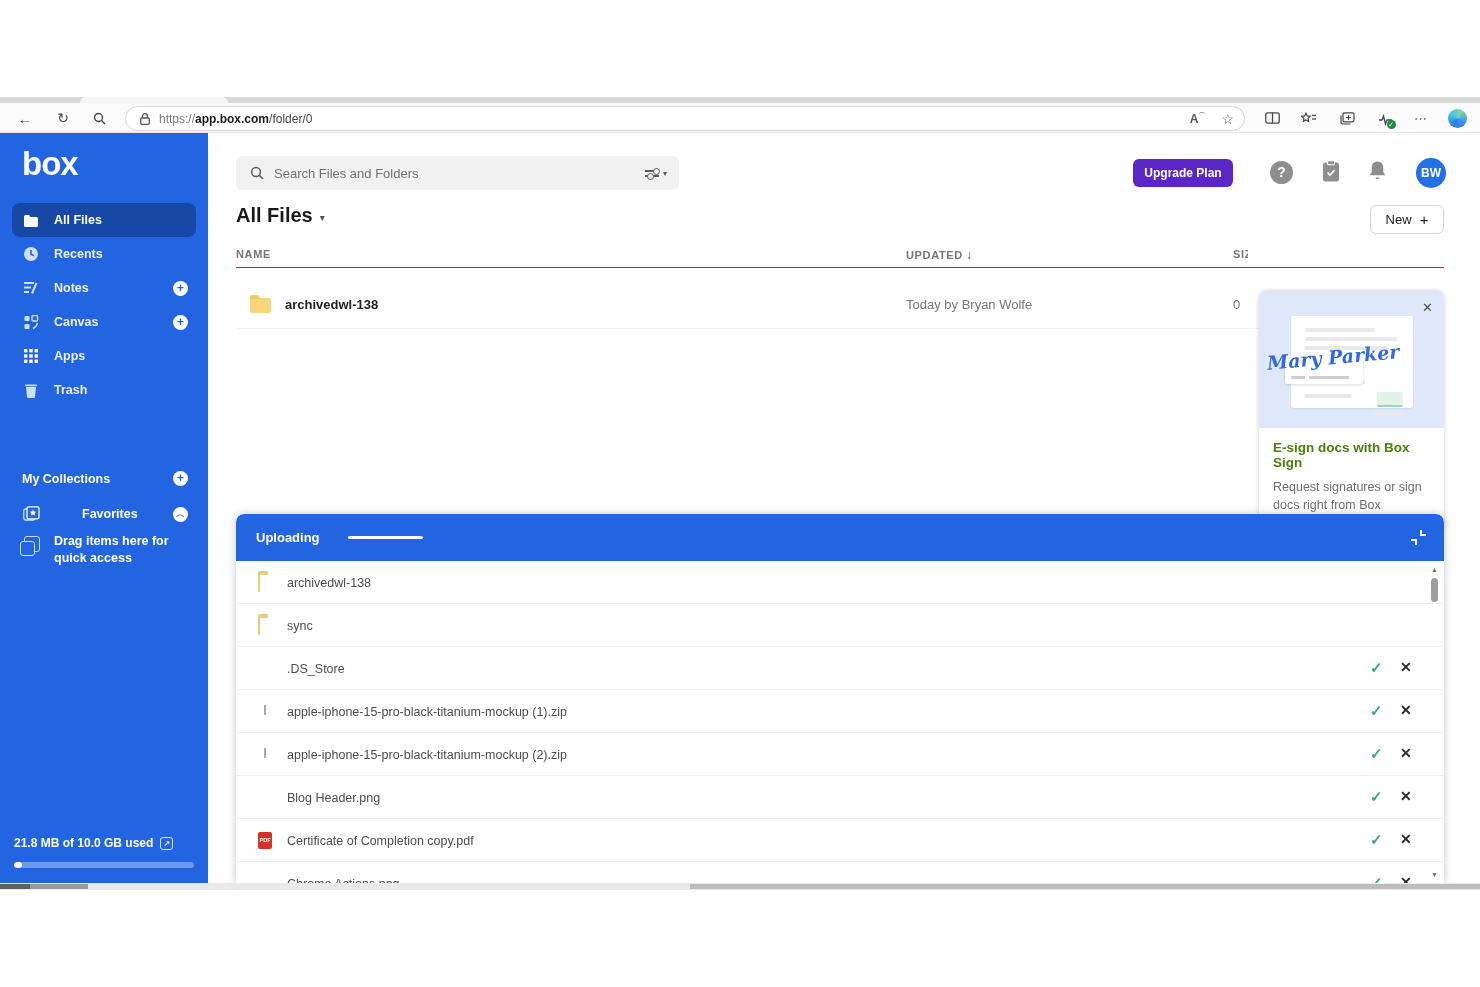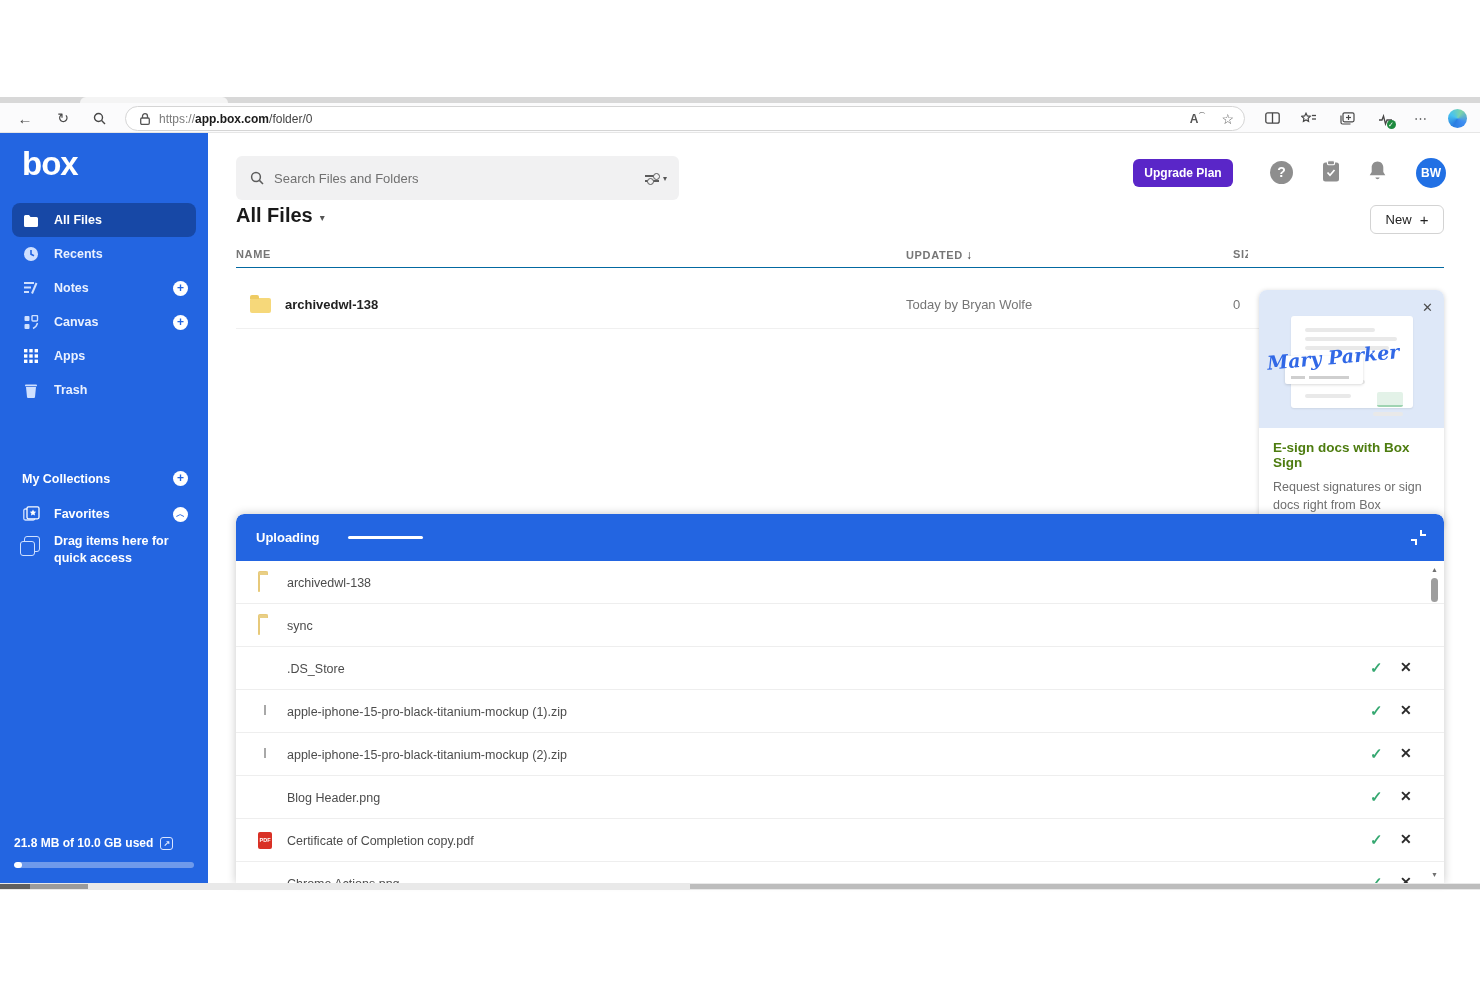--- a/index.html
+++ b/index.html
@@ -28,36 +28,36 @@
   
   .sidebar { position:absolute; top:133px; left:0; width:208px; height:750px; background:#2365e1; color:#fff; }
   .logo { position:absolute; top:12px; left:22px; font-size:33px; font-weight:700; letter-spacing:-1px; color:#fff; }
   .nav { position:absolute; top:70px; left:0; width:208px; }
   .nav-item { position:relative; height:34px; margin:0 12px; border-radius:8px; display:flex; align-items:center; padding-left:10px; font-size:12.5px; font-weight:600; color:#eaf1ff; cursor:default; }
   .nav-item.selected { background:rgba(8,38,96,0.45); color:#fff; font-weight:700; }
   .nav-ic { width:18px; height:18px; margin-right:14px; display:flex; align-items:center; justify-content:center; }
   .nav-plus { position:absolute; right:8px; width:15px; height:15px; border-radius:50%; background:#fff; color:#2365e1; font-size:12px; font-weight:700; line-height:14px; text-align:center; }
   .collections-hdr { position:absolute; top:339px; left:22px; font-size:12.5px; font-weight:700; color:#fff; }
   .collections-plus { position:absolute; top:338px; right:20px; width:15px; height:15px; border-radius:50%; background:#fff; color:#2365e1; font-size:12px; font-weight:700; line-height:14px; text-align:center; }
-  .fav-item { position:absolute; top:364px; left:12px; width:184px; height:34px; display:flex; align-items:center; padding-left:10px; font-size:12.5px; font-weight:700; }
+  .fav-item { position:absolute; top:364px; left:12px; width:184px; height:34px; display:flex; align-items:center; padding-left:10px; font-size:12.5px; font-weight:700;gap:28px; }
   .fav-chev { position:absolute; right:8px; width:15px; height:15px; border-radius:50%; background:#fff; color:#2365e1; font-size:9px; font-weight:700; line-height:15px; text-align:center; }
   .drag-hint { position:absolute; top:400px; left:24px; display:flex; gap:14px; align-items:flex-start; }
   .drag-hint .txt { font-size:12.5px; font-weight:600; color:#ffffff; width:116px; line-height:1.35; }
   .copy-ic { width:16px; height:16px; border:1.6px solid #cfe0ff; border-radius:3px; position:relative; margin-top:3px; }
   .copy-ic:before { content:''; position:absolute; left:-5px; top:4px; width:13px; height:13px; border:1.6px solid #cfe0ff; border-radius:3px; background:#2365e1; }
   .drive-btn { position:absolute; top:656px; left:14px; width:180px; height:34px; background:rgba(255,255,255,0.16); border-radius:8px; display:flex; align-items:center; font-size:12.5px; font-weight:700; color:#fff; }
   .drive-btn .dlic { margin:0 14px 0 18px; }
   .storage { position:absolute; top:703px; left:14px; font-size:12px; font-weight:700; color:#fff; display:flex; align-items:center; gap:7px; }
   .ext-ic { width:13px; height:13px; border:1.4px solid #dbe6ff; border-radius:3px; font-size:8px; line-height:11px; text-align:center; color:#dbe6ff; }
   .sb-progress { position:absolute; top:729px; left:14px; width:180px; height:6px; border-radius:3px; background:rgba(255,255,255,0.35); overflow:hidden; }
   .sb-progress .fill { width:8px; height:6px; background:#fff; border-radius:3px; }
 
   
   .main { position:absolute; top:133px; left:208px; width:1272px; height:750px; background:#fff; }
-  .search-bar { position:absolute; left:28px; top:23px; width:443px; height:44px; background:#f1f1f2; border-radius:6px; display:flex; align-items:center; }
+  .search-bar { position:absolute; left:28px; top:23px; width:443px; height:34px; background:#f1f1f2; border-radius:6px; display:flex; align-items:center; }
   .search-bar input { border:none; outline:none; background:transparent; font-family:"Liberation Sans",sans-serif; font-size:13px; color:#333; flex:1; margin-left:10px; }
   .search-bar input::placeholder { color:#717171; }
   .search-ic { margin-left:14px; }
   .filter-ic { margin-right:12px; display:flex; align-items:center; gap:4px; color:#555; }
   .slines { display:flex; flex-direction:column; gap:3px; }
   .sline { width:14px; height:2px; background:#5b5b5b; position:relative; }
   .sline:after { content:''; position:absolute; top:-1.5px; width:5px; height:5px; border-radius:50%; background:#f1f1f2; border:1.6px solid #5b5b5b; }
   .sline.a:after { left:8px; } .sline.b:after { left:2px; }
   .caret { font-size:8px; color:#555; }
 

